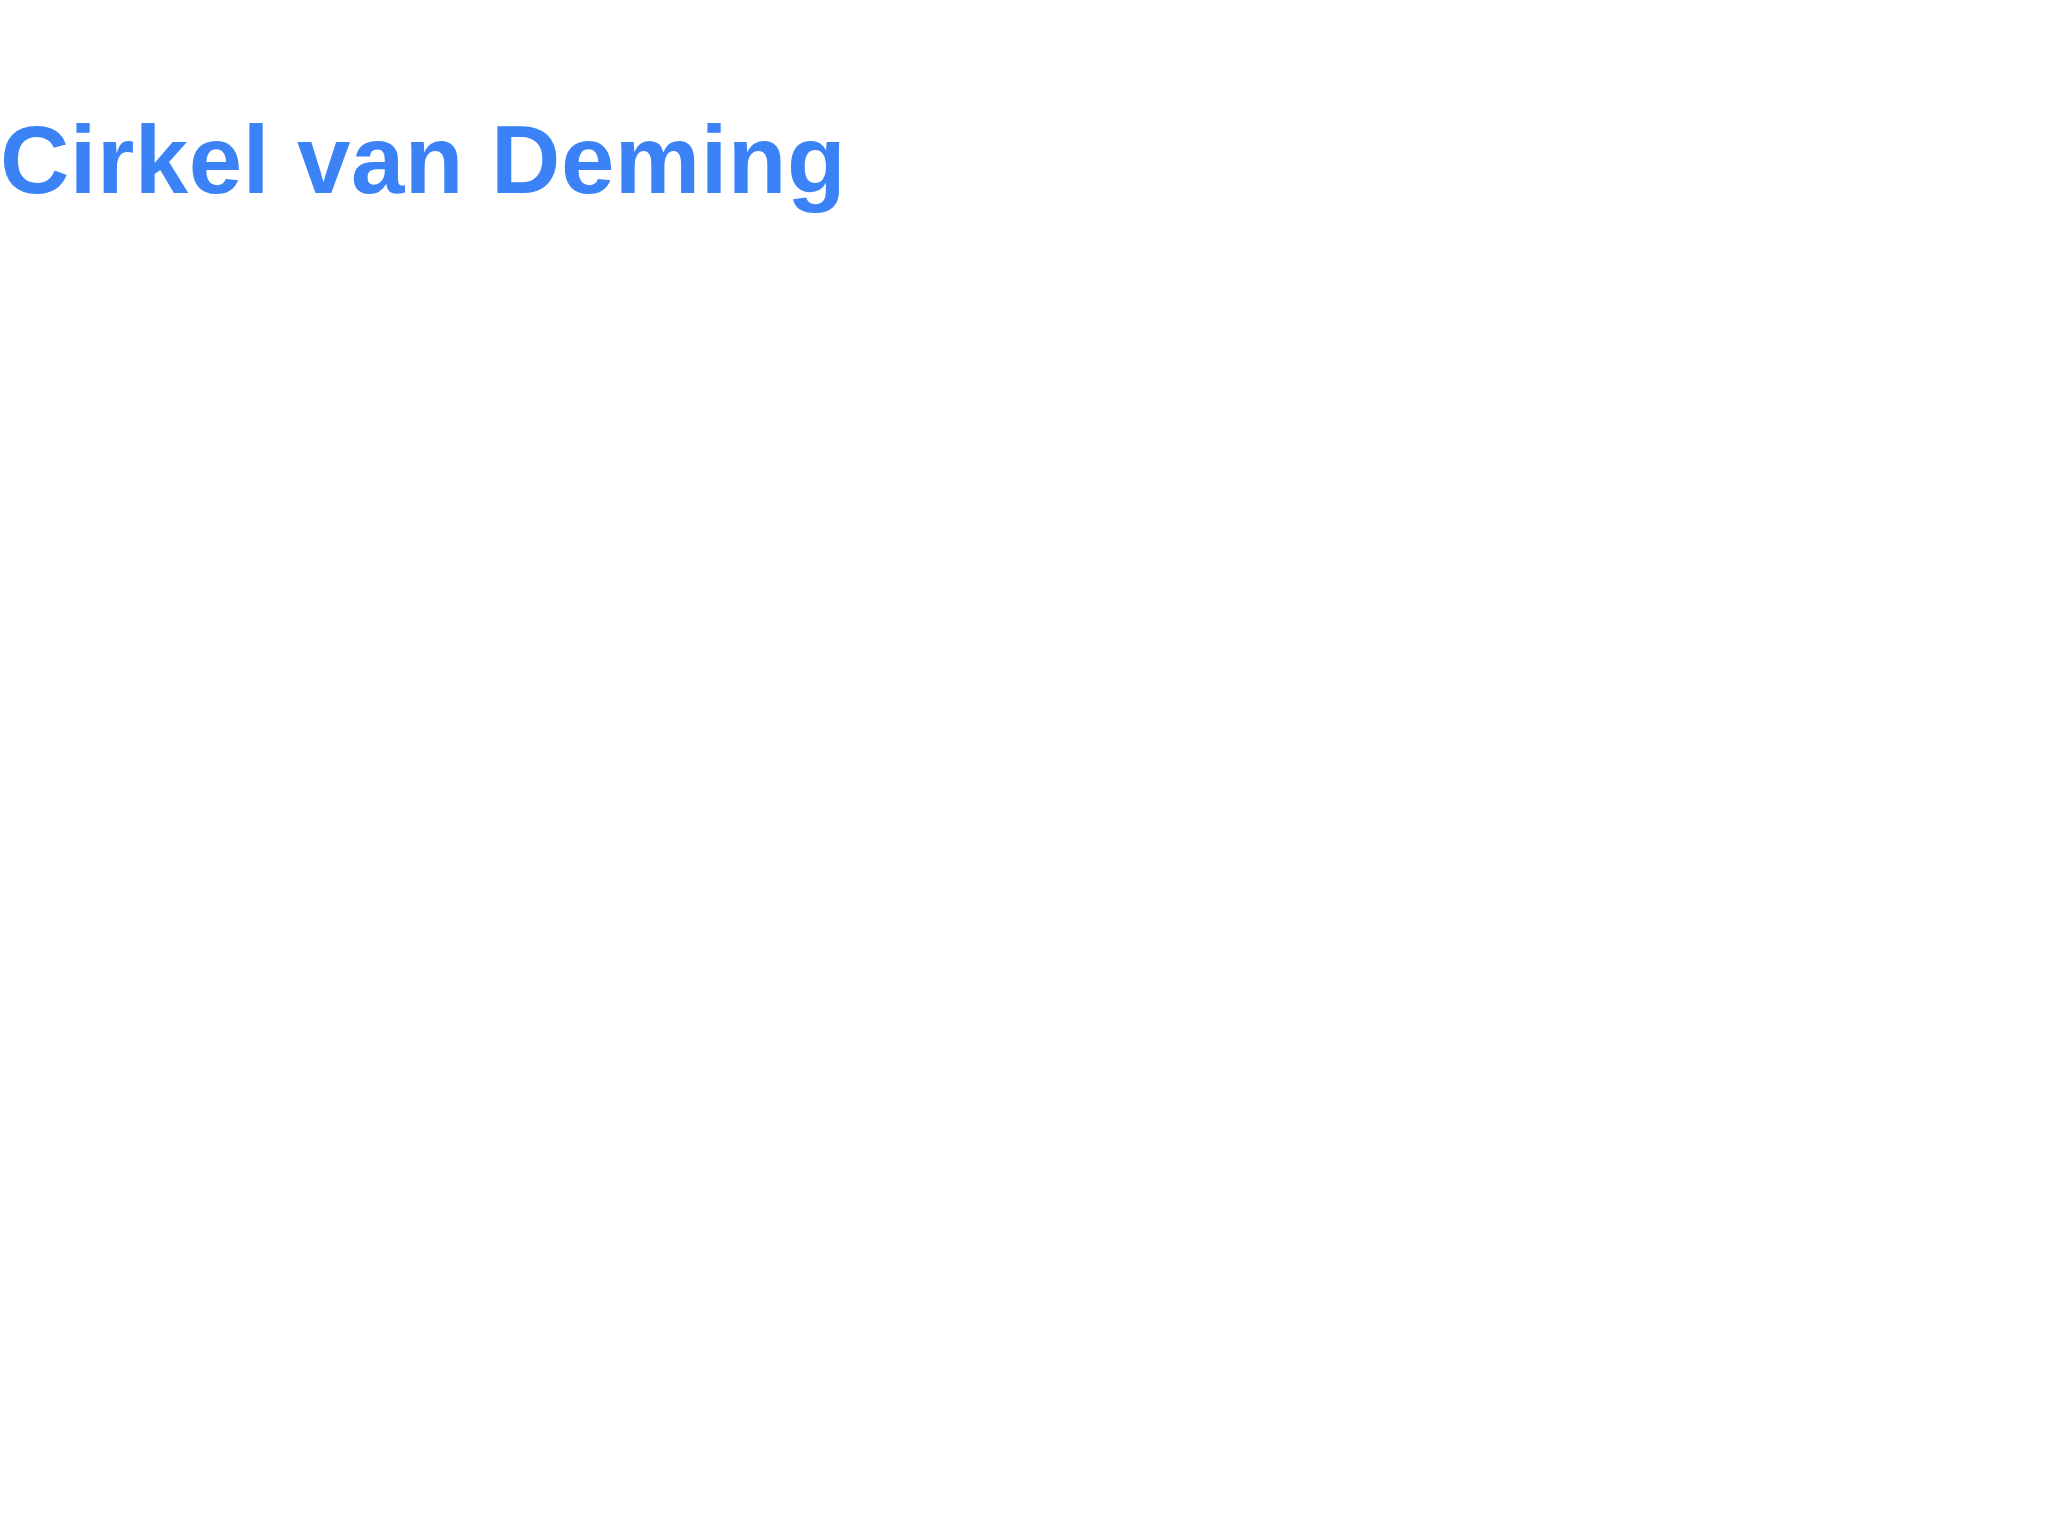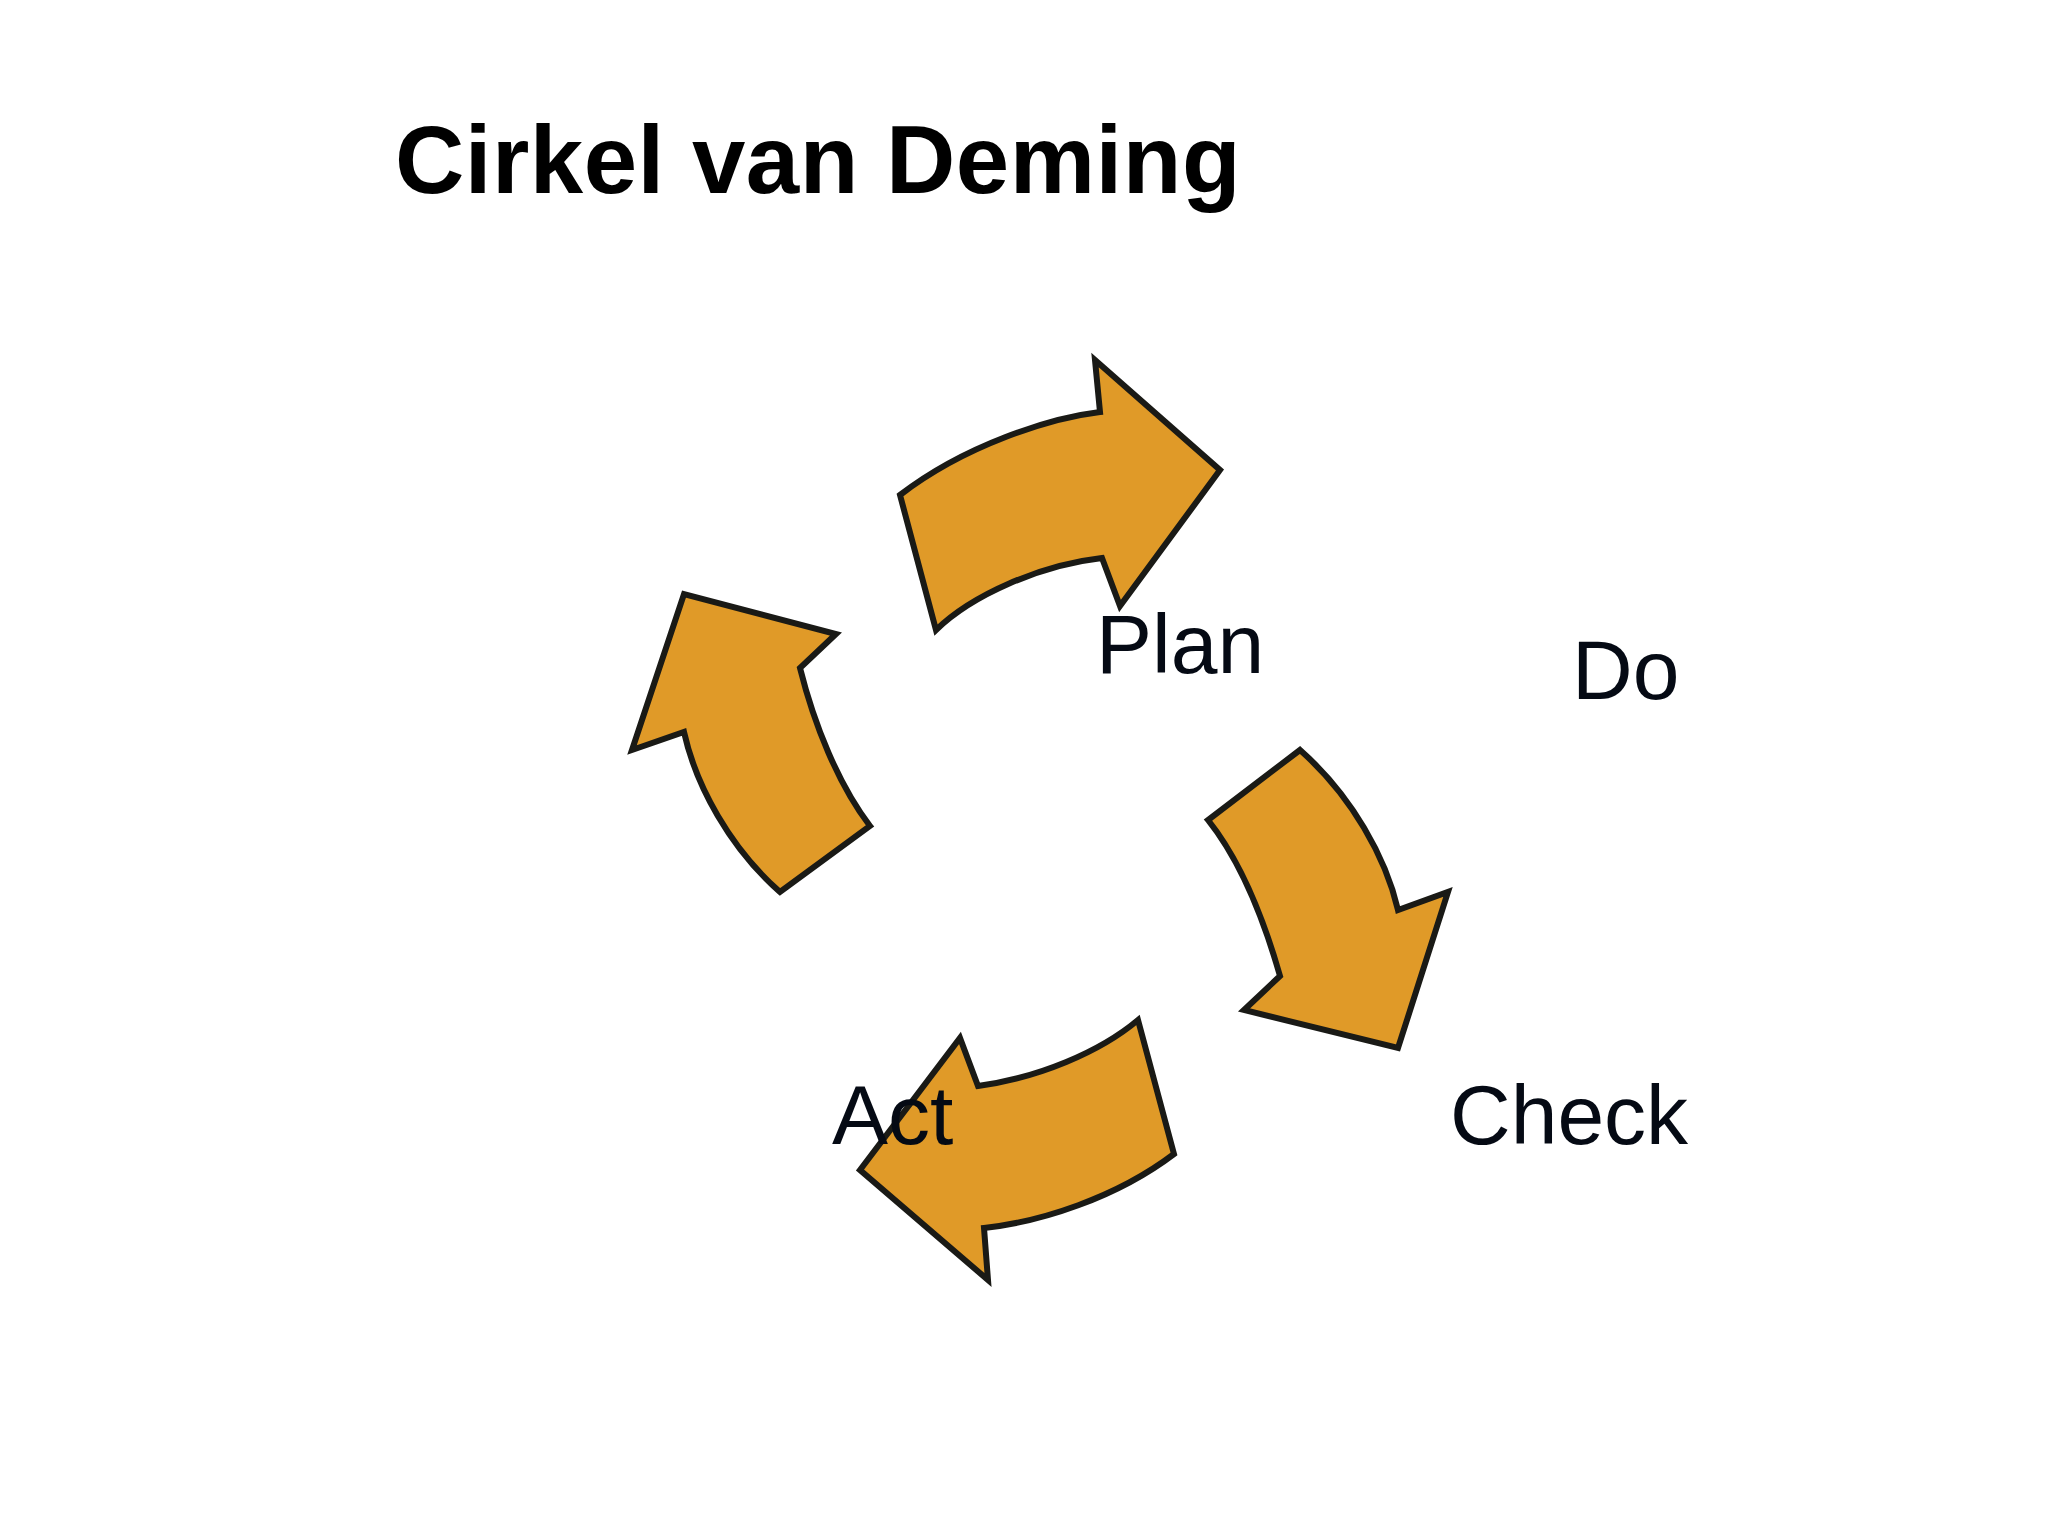--- a/index.html
+++ b/index.html
@@ -22,27 +22,27 @@
     inset: 0;
     background: #ffffff;
   }
 
   
   #title {
     position: absolute;
     left: 0;
     top: 108px;
     width: 1636px;
-    text-align: center;
+    text-align: left;
     font-family: "Liberation Sans", sans-serif;
     font-weight: bold;
     font-size: 96px;
     line-height: 1.08;
     letter-spacing: 0.5px;
-    color: #000000;
+    color: #3b82f6;
     white-space: nowrap;
     user-select: none;
   }
 
   
   #cycle-diagram {
     position: absolute;
     left: 560px;
     top: 350px;
     width: 1000px;
@@ -82,90 +82,13 @@
   #label-check { left: 890px;  top: 723px; }
   #label-act   { left: 272px;  top: 723px; }
 </style>
 </head>
 <body>
 
 <div id="slide">
 
   <div id="title">Cirkel van Deming</div>
 
-  <div id="cycle-diagram">
-
-    <svg id="cycle-svg" viewBox="0 0 1000 950" xmlns="http://www.w3.org/2000/svg">
-      <defs>
-
-        <path id="block-arrow" d="M 10 112
-                 C 60 74, 140 52, 196 50
-                 L 196 12
-                 L 292 118
-                 L 196 238
-                 L 196 196
-                 C 148 200, 86 206, 46 226
-                 L 10 112 Z"></path>
-        <path id="block-arrow-curved" d="M 6 110
-                 C 56 70, 132 48, 190 46
-                 L 188 8
-                 L 296 120
-                 L 200 242
-                 L 198 200
-                 C 150 204, 88 212, 50 230
-                 Z"></path>
-      </defs>
-
-      <g>
-        <path class="arrow-shape" d="M 340 145
-                 C 405 95, 490 68, 540 62
-                 L 535 10
-                 L 660 120
-                 L 560 256
-                 L 542 208
-                 C 480 215, 412 245, 376 280
-                 Z"></path>
-      </g>
-
-      <g>
-        <path class="arrow-shape" d="M 740 400
-                 C 792 446, 826 508, 838 560
-                 L 888 542
-                 L 838 698
-                 L 684 660
-                 L 720 626
-                 C 704 570, 680 510, 648 470
-                 Z"></path>
-      </g>
-
-      <g>
-        <path class="arrow-shape" d="M 614 804
-                 C 556 848, 480 872, 424 878
-                 L 428 930
-                 L 300 820
-                 L 400 688
-                 L 418 736
-                 C 478 728, 540 702, 578 670
-                 Z"></path>
-      </g>
-
-      <g>
-        <path class="arrow-shape" d="M 220 542
-                 C 170 498, 136 436, 124 382
-                 L 72 400
-                 L 124 244
-                 L 276 284
-                 L 240 318
-                 C 254 374, 278 434, 310 476
-                 Z"></path>
-      </g>
-    </svg>
-
-    <div class="phase-label" id="label-plan">Plan</div>
-
-    <div class="phase-label" id="label-do">Do</div>
-
-    <div class="phase-label" id="label-check">Check</div>
-
-    <div class="phase-label" id="label-act">Act</div>
-
-  </div>
 </div>
 
 </body></html>

